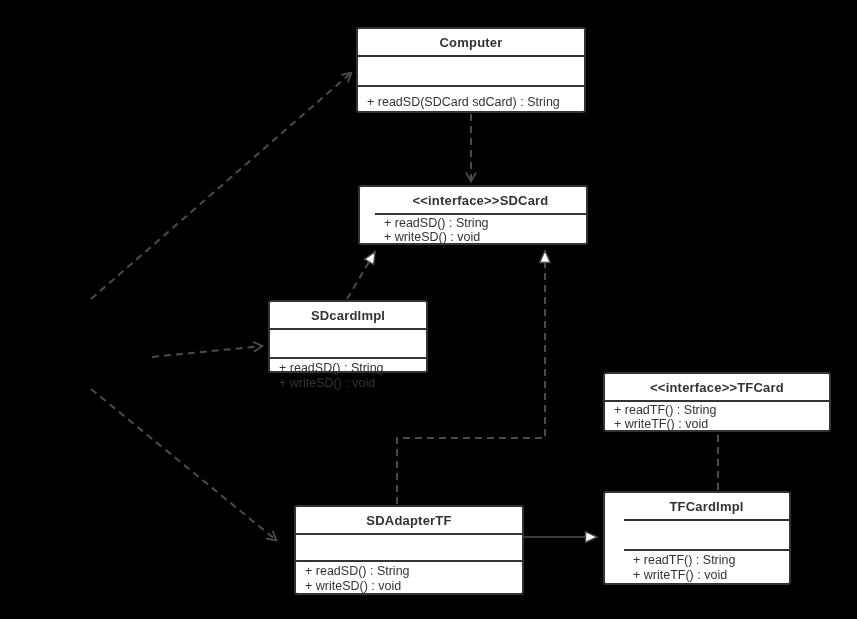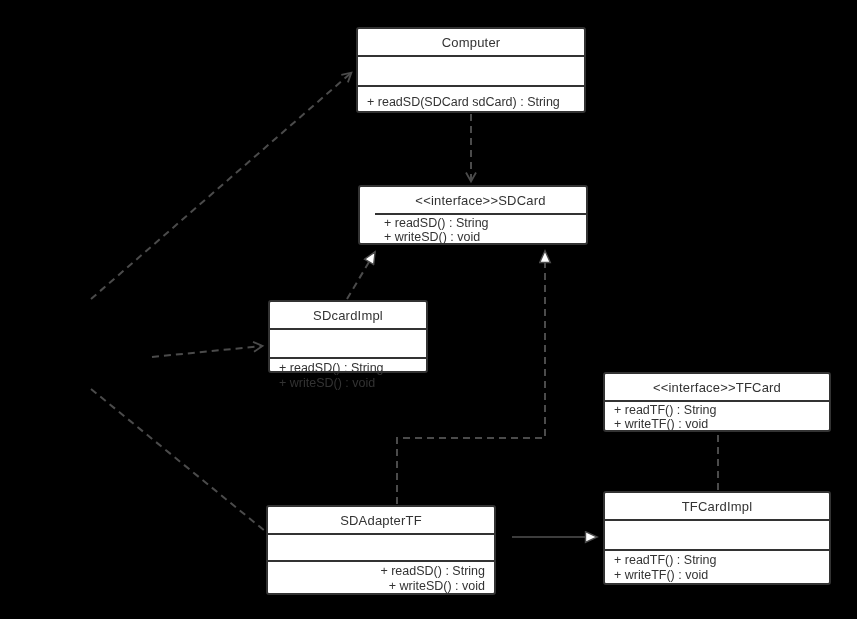--- a/index.html
+++ b/index.html
@@ -16,21 +16,21 @@
     background:#fff;
     border:2px solid #333;
     border-radius:3px;
     box-sizing:border-box;
     display:flex;flex-direction:column;
     color:#333;
   }
   .uml-title{
     flex:none;height:26px;
     display:flex;align-items:center;justify-content:center;
-    font-weight:normal;font-size:13px;letter-spacing:.2px;
+    font-weight:bold;font-size:13px;letter-spacing:.2px;
     white-space:nowrap;
   }
   .uml-attrs{flex:none;border-top:2px solid #333;}
   .uml-methods{
     flex:1;border-top:2px solid #333;
     padding:2px 9px 0;
     font-size:12.5px;line-height:14.5px;
     white-space:nowrap;
   }
   .uml-methods.one-line{display:flex;align-items:center;padding-top:6px;}
@@ -89,30 +89,30 @@
   </div>
 
   <div class="uml-node iface" style="left:603px;top:332px;width:228px;height:60px;margin-top:40px;">
     <div class="uml-title">&lt;&lt;interface&gt;&gt;TFCard</div>
     <div class="uml-methods">
       <span class="m-line">+ readTF() : String</span>
       <span class="m-line">+ writeTF() : void</span>
     </div>
   </div>
 
-  <div class="uml-node" style="left:266px;top:505px;width:230px;height:90px;text-align:right;">
+  <div class="uml-node" style="left:294px;top:505px;width:230px;height:90px;">
     <div class="uml-title">SDAdapterTF</div>
     <div class="uml-attrs" style="height:25px;"></div>
     <div class="uml-methods">
       <span class="m-line">+ readSD() : String</span>
       <span class="m-line">+ writeSD() : void</span>
     </div>
   </div>
 
-  <div class="uml-node" style="left:603px;top:491px;width:228px;height:94px;">
+  <div class="uml-node" style="left:603px;top:491px;width:188px;height:94px;padding-left:19px;">
     <div class="uml-title">TFCardImpl</div>
     <div class="uml-attrs" style="height:28px;"></div>
     <div class="uml-methods">
       <span class="m-line">+ readTF() : String</span>
       <span class="m-line">+ writeTF() : void</span>
     </div>
   </div>
 
 </div>
 

